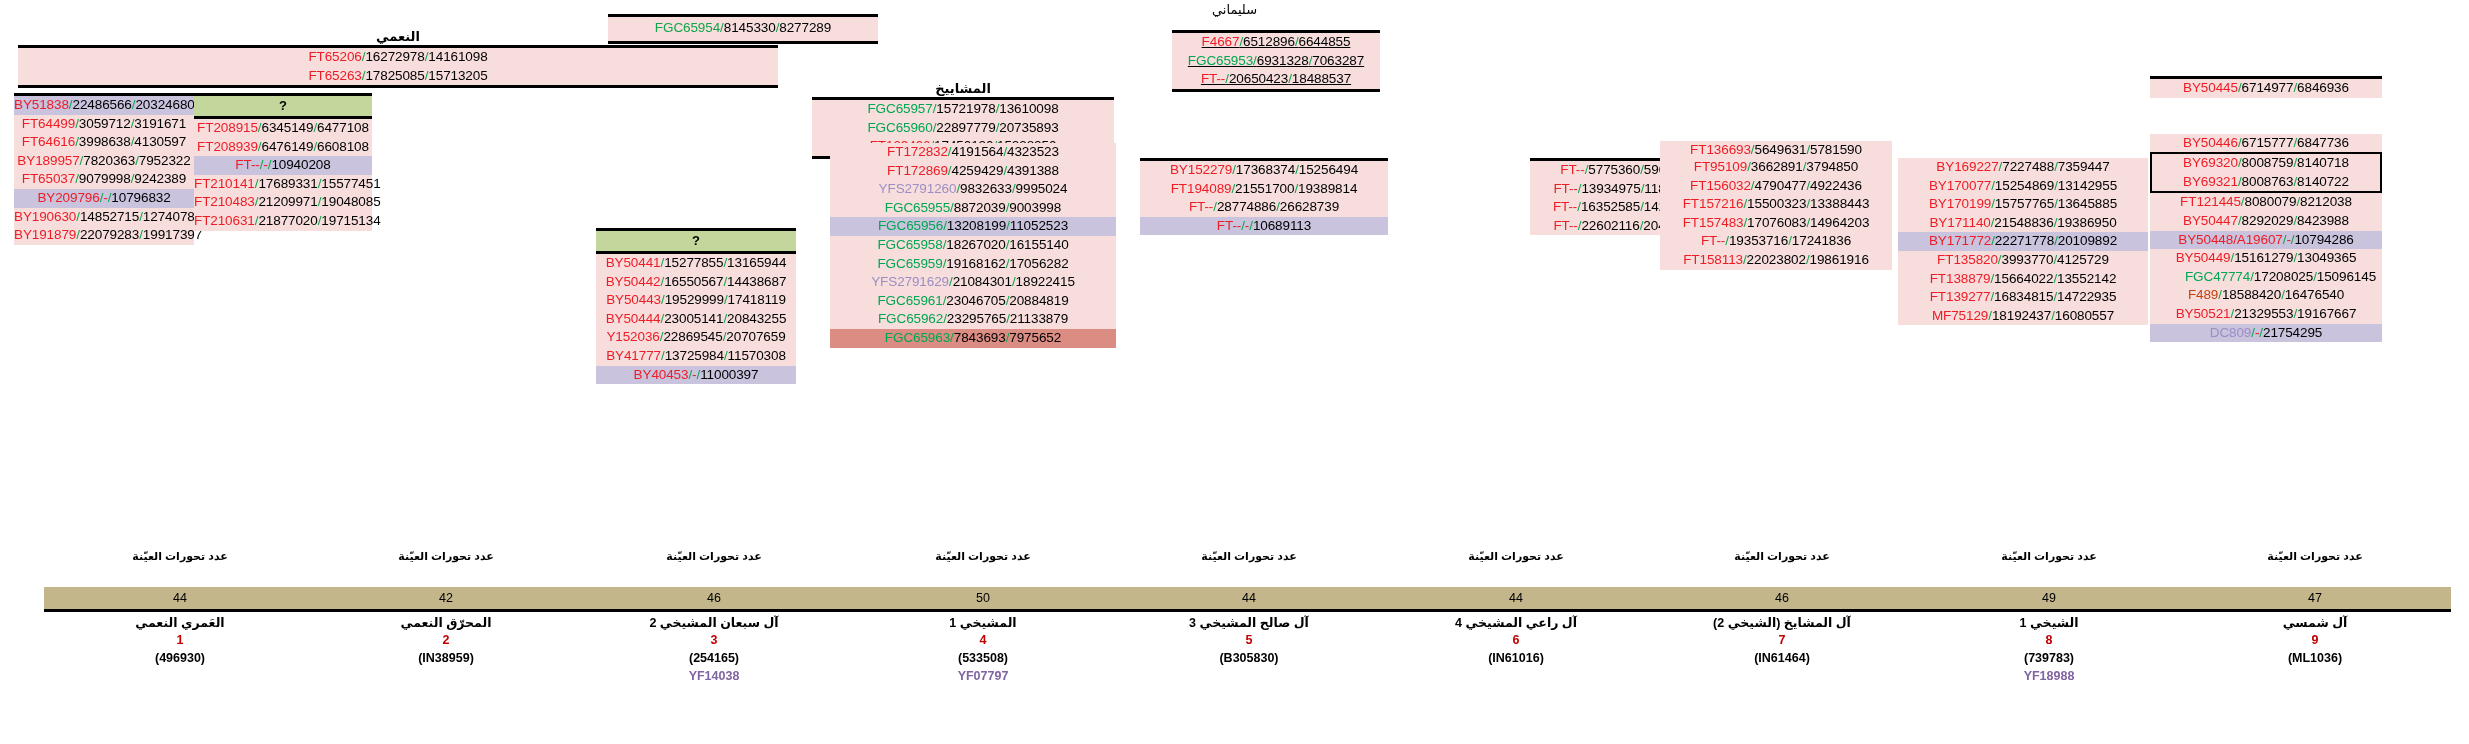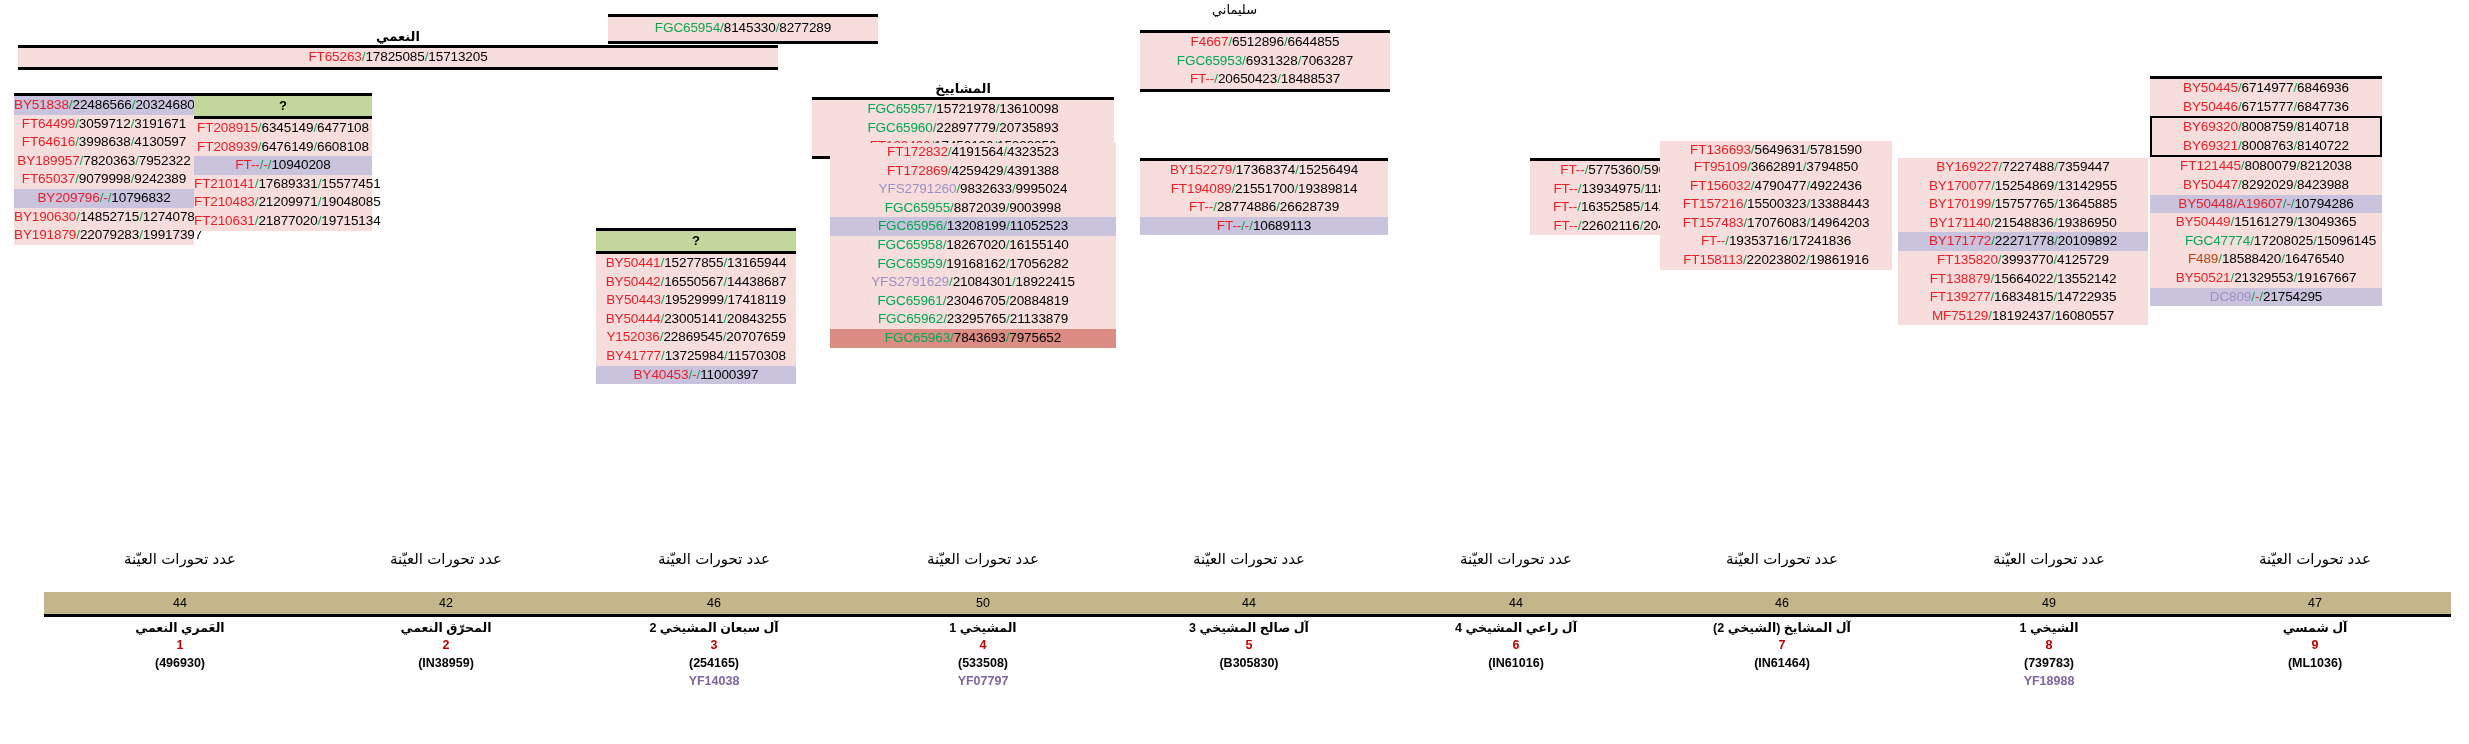--- a/index.html
+++ b/index.html
@@ -18,21 +18,21 @@
   .pink{background:#f7dedd;}
   .green{background:#c3d69b;}
   .row{
     text-align:center;font-size:13.5px;line-height:18.6px;
     white-space:nowrap;color:#000;letter-spacing:-0.1px;
   }
   .gn{color:#10a54a;}
   .k{color:#000;}
   
   .leg{position:absolute;text-align:center;}
-  .leg .cap{font-size:15px;color:#000;direction:rtl;}
+  .leg .cap{font-size:11px;color:#000;direction:rtl;font-weight:bold;}
   .leg .cnt{background:#c3b68b;font-size:12.5px;color:#000;padding:4px 0;border-bottom:3px solid #000;}
   .leg .nm{font-size:12.5px;font-weight:bold;color:#000;direction:rtl;margin-top:3px;}
   .leg .idx{font-size:12.5px;font-weight:bold;color:#c00000;margin-top:3px;}
   .leg .kit{font-size:12.5px;font-weight:bold;color:#000;margin-top:4px;}
   .leg .yf{font-size:12.5px;font-weight:bold;color:#8064a2;margin-top:4px;}
   .title{font-size:13px;color:#000;text-align:center;}
 </style>
 </head>
 <body>
 
@@ -43,20 +43,21 @@
   <div class="pink row" style="padding:2px 0 3px 0;">
     <span class="gn">FGC65954</span><span class="gn">/</span><span class="k">8145330</span><span class="gn">/</span><span class="k">8277289</span>
   </div>
   <div class="rule"></div>
 </div>
 
 <div id="blocks">
     <div class="abs" style="left: 18px; top: 28px; width: 760px;">
       <div class="hdr" style="direction: rtl;">النعمي</div>
       <div class="rule"></div>
+      <div class="row" style="background: rgb(247, 222, 221);"><span style="color: rgb(238, 28, 37);">FT65206</span><span class="gn">/</span><span style="color: rgb(0, 0, 0);">16272978</span><span class="gn">/</span><span style="color: rgb(0, 0, 0);">14161098</span></div>
       <div class="row" style="background: rgb(247, 222, 221);"><span style="color: rgb(238, 28, 37);">FT65263</span><span class="gn">/</span><span style="color: rgb(0, 0, 0);">17825085</span><span class="gn">/</span><span style="color: rgb(0, 0, 0);">15713205</span></div>
       <div class="rule"></div>
     </div>
     <div class="abs" style="left: 14px; top: 93px; width: 180px;">
       <div class="rule"></div>
       <div class="row" style="background: rgb(201, 195, 222);"><span style="color: rgb(238, 28, 37);">BY51838</span><span class="gn">/</span><span style="color: rgb(0, 0, 0);">22486566</span><span class="gn">/</span><span style="color: rgb(0, 0, 0);">20324680</span></div>
       <div class="row" style="background: rgb(247, 222, 221);"><span style="color: rgb(238, 28, 37);">FT64499</span><span class="gn">/</span><span style="color: rgb(0, 0, 0);">3059712</span><span class="gn">/</span><span style="color: rgb(0, 0, 0);">3191671</span></div>
       <div class="row" style="background: rgb(247, 222, 221);"><span style="color: rgb(238, 28, 37);">FT64616</span><span class="gn">/</span><span style="color: rgb(0, 0, 0);">3998638</span><span class="gn">/</span><span style="color: rgb(0, 0, 0);">4130597</span></div>
       <div class="row" style="background: rgb(247, 222, 221);"><span style="color: rgb(238, 28, 37);">BY189957</span><span class="gn">/</span><span style="color: rgb(0, 0, 0);">7820363</span><span class="gn">/</span><span style="color: rgb(0, 0, 0);">7952322</span></div>
       <div class="row" style="background: rgb(247, 222, 221);"><span style="color: rgb(238, 28, 37);">FT65037</span><span class="gn">/</span><span style="color: rgb(0, 0, 0);">9079998</span><span class="gn">/</span><span style="color: rgb(0, 0, 0);">9242389</span></div>
@@ -101,21 +102,21 @@
       <div class="row" style="background: rgb(247, 222, 221);"><span style="color: rgb(155, 142, 196);">YFS2791260</span><span class="gn">/</span><span style="color: rgb(0, 0, 0);">9832633</span><span class="gn">/</span><span style="color: rgb(0, 0, 0);">9995024</span></div>
       <div class="row" style="background: rgb(247, 222, 221);"><span style="color: rgb(0, 166, 81);">FGC65955</span><span class="gn">/</span><span style="color: rgb(0, 0, 0);">8872039</span><span class="gn">/</span><span style="color: rgb(0, 0, 0);">9003998</span></div>
       <div class="row" style="background: rgb(201, 195, 222);"><span style="color: rgb(0, 166, 81);">FGC65956</span><span class="gn">/</span><span style="color: rgb(0, 0, 0);">13208199</span><span class="gn">/</span><span style="color: rgb(0, 0, 0);">11052523</span></div>
       <div class="row" style="background: rgb(247, 222, 221);"><span style="color: rgb(0, 166, 81);">FGC65958</span><span class="gn">/</span><span style="color: rgb(0, 0, 0);">18267020</span><span class="gn">/</span><span style="color: rgb(0, 0, 0);">16155140</span></div>
       <div class="row" style="background: rgb(247, 222, 221);"><span style="color: rgb(0, 166, 81);">FGC65959</span><span class="gn">/</span><span style="color: rgb(0, 0, 0);">19168162</span><span class="gn">/</span><span style="color: rgb(0, 0, 0);">17056282</span></div>
       <div class="row" style="background: rgb(247, 222, 221);"><span style="color: rgb(155, 142, 196);">YFS2791629</span><span class="gn">/</span><span style="color: rgb(0, 0, 0);">21084301</span><span class="gn">/</span><span style="color: rgb(0, 0, 0);">18922415</span></div>
       <div class="row" style="background: rgb(247, 222, 221);"><span style="color: rgb(0, 166, 81);">FGC65961</span><span class="gn">/</span><span style="color: rgb(0, 0, 0);">23046705</span><span class="gn">/</span><span style="color: rgb(0, 0, 0);">20884819</span></div>
       <div class="row" style="background: rgb(247, 222, 221);"><span style="color: rgb(0, 166, 81);">FGC65962</span><span class="gn">/</span><span style="color: rgb(0, 0, 0);">23295765</span><span class="gn">/</span><span style="color: rgb(0, 0, 0);">21133879</span></div>
       <div class="row" style="background: rgb(219, 141, 132);"><span style="color: rgb(0, 166, 81);">FGC65963</span><span class="gn">/</span><span style="color: rgb(0, 0, 0);">7843693</span><span class="gn">/</span><span style="color: rgb(0, 0, 0);">7975652</span></div>
     </div>
-    <div class="abs" style="left: 1140px; top: 30px; width: 250px;">
+    <div class="abs" style="left: 1172px; top: 30px; width: 208px; text-decoration: underline;">
       <div class="rule"></div>
       <div class="row" style="background: rgb(247, 222, 221);"><span style="color: rgb(238, 28, 37);">F4667</span><span class="gn">/</span><span style="color: rgb(0, 0, 0);">6512896</span><span class="gn">/</span><span style="color: rgb(0, 0, 0);">6644855</span></div>
       <div class="row" style="background: rgb(247, 222, 221);"><span style="color: rgb(0, 166, 81);">FGC65953</span><span class="gn">/</span><span style="color: rgb(0, 0, 0);">6931328</span><span class="gn">/</span><span style="color: rgb(0, 0, 0);">7063287</span></div>
       <div class="row" style="background: rgb(247, 222, 221);"><span style="color: rgb(238, 28, 37);">FT--</span><span class="gn">/</span><span style="color: rgb(0, 0, 0);">20650423</span><span class="gn">/</span><span style="color: rgb(0, 0, 0);">18488537</span></div>
       <div class="rule"></div>
     </div>
     <div class="abs" style="left: 1140px; top: 158px; width: 248px;">
       <div class="rule"></div>
       <div class="row" style="background: rgb(247, 222, 221);"><span style="color: rgb(238, 28, 37);">BY152279</span><span class="gn">/</span><span style="color: rgb(0, 0, 0);">17368374</span><span class="gn">/</span><span style="color: rgb(0, 0, 0);">15256494</span></div>
       <div class="row" style="background: rgb(247, 222, 221);"><span style="color: rgb(238, 28, 37);">FT194089</span><span class="gn">/</span><span style="color: rgb(0, 0, 0);">21551700</span><span class="gn">/</span><span style="color: rgb(0, 0, 0);">19389814</span></div>
@@ -148,21 +149,21 @@
       <div class="row" style="background: rgb(247, 222, 221);"><span style="color: rgb(238, 28, 37);">BY171140</span><span class="gn">/</span><span style="color: rgb(0, 0, 0);">21548836</span><span class="gn">/</span><span style="color: rgb(0, 0, 0);">19386950</span></div>
       <div class="row" style="background: rgb(201, 195, 222);"><span style="color: rgb(238, 28, 37);">BY171772</span><span class="gn">/</span><span style="color: rgb(0, 0, 0);">22271778</span><span class="gn">/</span><span style="color: rgb(0, 0, 0);">20109892</span></div>
       <div class="row" style="background: rgb(247, 222, 221);"><span style="color: rgb(238, 28, 37);">FT135820</span><span class="gn">/</span><span style="color: rgb(0, 0, 0);">3993770</span><span class="gn">/</span><span style="color: rgb(0, 0, 0);">4125729</span></div>
       <div class="row" style="background: rgb(247, 222, 221);"><span style="color: rgb(238, 28, 37);">FT138879</span><span class="gn">/</span><span style="color: rgb(0, 0, 0);">15664022</span><span class="gn">/</span><span style="color: rgb(0, 0, 0);">13552142</span></div>
       <div class="row" style="background: rgb(247, 222, 221);"><span style="color: rgb(238, 28, 37);">FT139277</span><span class="gn">/</span><span style="color: rgb(0, 0, 0);">16834815</span><span class="gn">/</span><span style="color: rgb(0, 0, 0);">14722935</span></div>
       <div class="row" style="background: rgb(247, 222, 221);"><span style="color: rgb(238, 28, 37);">MF75129</span><span class="gn">/</span><span style="color: rgb(0, 0, 0);">18192437</span><span class="gn">/</span><span style="color: rgb(0, 0, 0);">16080557</span></div>
     </div>
     <div class="abs" style="left: 2150px; top: 76px; width: 232px;">
       <div class="rule"></div>
       <div class="row" style="background: rgb(247, 222, 221);"><span style="color: rgb(238, 28, 37);">BY50445</span><span class="gn">/</span><span style="color: rgb(0, 0, 0);">6714977</span><span class="gn">/</span><span style="color: rgb(0, 0, 0);">6846936</span></div>
-      <div class="row" style="background: rgb(247, 222, 221);"><span style="color: rgb(238, 28, 37);">BY50446</span><span class="gn">/</span><span style="color: rgb(0, 0, 0);">6715777</span><span class="gn">/</span><span style="color: rgb(0, 0, 0);">6847736</span></div>
+      <div class="row" style="background: rgb(247, 222, 221); margin-top: 36px;"><span style="color: rgb(238, 28, 37);">BY50446</span><span class="gn">/</span><span style="color: rgb(0, 0, 0);">6715777</span><span class="gn">/</span><span style="color: rgb(0, 0, 0);">6847736</span></div>
       <div class="row" style="background: rgb(247, 222, 221); border-top: 2px solid rgb(0, 0, 0); border-left: 2px solid rgb(0, 0, 0); border-right: 2px solid rgb(0, 0, 0);"><span style="color: rgb(238, 28, 37);">BY69320</span><span class="gn">/</span><span style="color: rgb(0, 0, 0);">8008759</span><span class="gn">/</span><span style="color: rgb(0, 0, 0);">8140718</span></div>
       <div class="row" style="background: rgb(247, 222, 221); border-bottom: 2px solid rgb(0, 0, 0); border-left: 2px solid rgb(0, 0, 0); border-right: 2px solid rgb(0, 0, 0);"><span style="color: rgb(238, 28, 37);">BY69321</span><span class="gn">/</span><span style="color: rgb(0, 0, 0);">8008763</span><span class="gn">/</span><span style="color: rgb(0, 0, 0);">8140722</span></div>
       <div class="row" style="background: rgb(247, 222, 221);"><span style="color: rgb(238, 28, 37);">FT121445</span><span class="gn">/</span><span style="color: rgb(0, 0, 0);">8080079</span><span class="gn">/</span><span style="color: rgb(0, 0, 0);">8212038</span></div>
       <div class="row" style="background: rgb(247, 222, 221);"><span style="color: rgb(238, 28, 37);">BY50447</span><span class="gn">/</span><span style="color: rgb(0, 0, 0);">8292029</span><span class="gn">/</span><span style="color: rgb(0, 0, 0);">8423988</span></div>
       <div class="row" style="background: rgb(201, 195, 222);"><span style="color: rgb(238, 28, 37);">BY50448/A19607</span><span class="gn">/</span><span style="color: rgb(238, 28, 37);">-</span><span class="gn">/</span><span style="color: rgb(0, 0, 0);">10794286</span></div>
       <div class="row" style="background: rgb(247, 222, 221);"><span style="color: rgb(238, 28, 37);">BY50449</span><span class="gn">/</span><span style="color: rgb(0, 0, 0);">15161279</span><span class="gn">/</span><span style="color: rgb(0, 0, 0);">13049365</span></div>
       <div class="row" style="background: rgb(247, 222, 221);"><span style="color: rgb(0, 166, 81); margin-left: 29px;">FGC47774</span><span class="gn">/</span><span style="color: rgb(0, 0, 0);">17208025</span><span class="gn">/</span><span style="color: rgb(0, 0, 0);">15096145</span></div>
       <div class="row" style="background: rgb(247, 222, 221);"><span style="color: #c2410c;">F489</span><span class="gn">/</span><span style="color: rgb(0, 0, 0);">18588420</span><span class="gn">/</span><span style="color: rgb(0, 0, 0);">16476540</span></div>
       <div class="row" style="background: rgb(247, 222, 221);"><span style="color: rgb(238, 28, 37);">BY50521</span><span class="gn">/</span><span style="color: rgb(0, 0, 0);">21329553</span><span class="gn">/</span><span style="color: rgb(0, 0, 0);">19167667</span></div>
       <div class="row" style="background: rgb(201, 195, 222);"><span style="color: rgb(155, 142, 196);">DC809</span><span class="gn">/</span><span style="color: rgb(238, 28, 37);">-</span><span class="gn">/</span><span style="color: rgb(0, 0, 0);">21754295</span></div>

